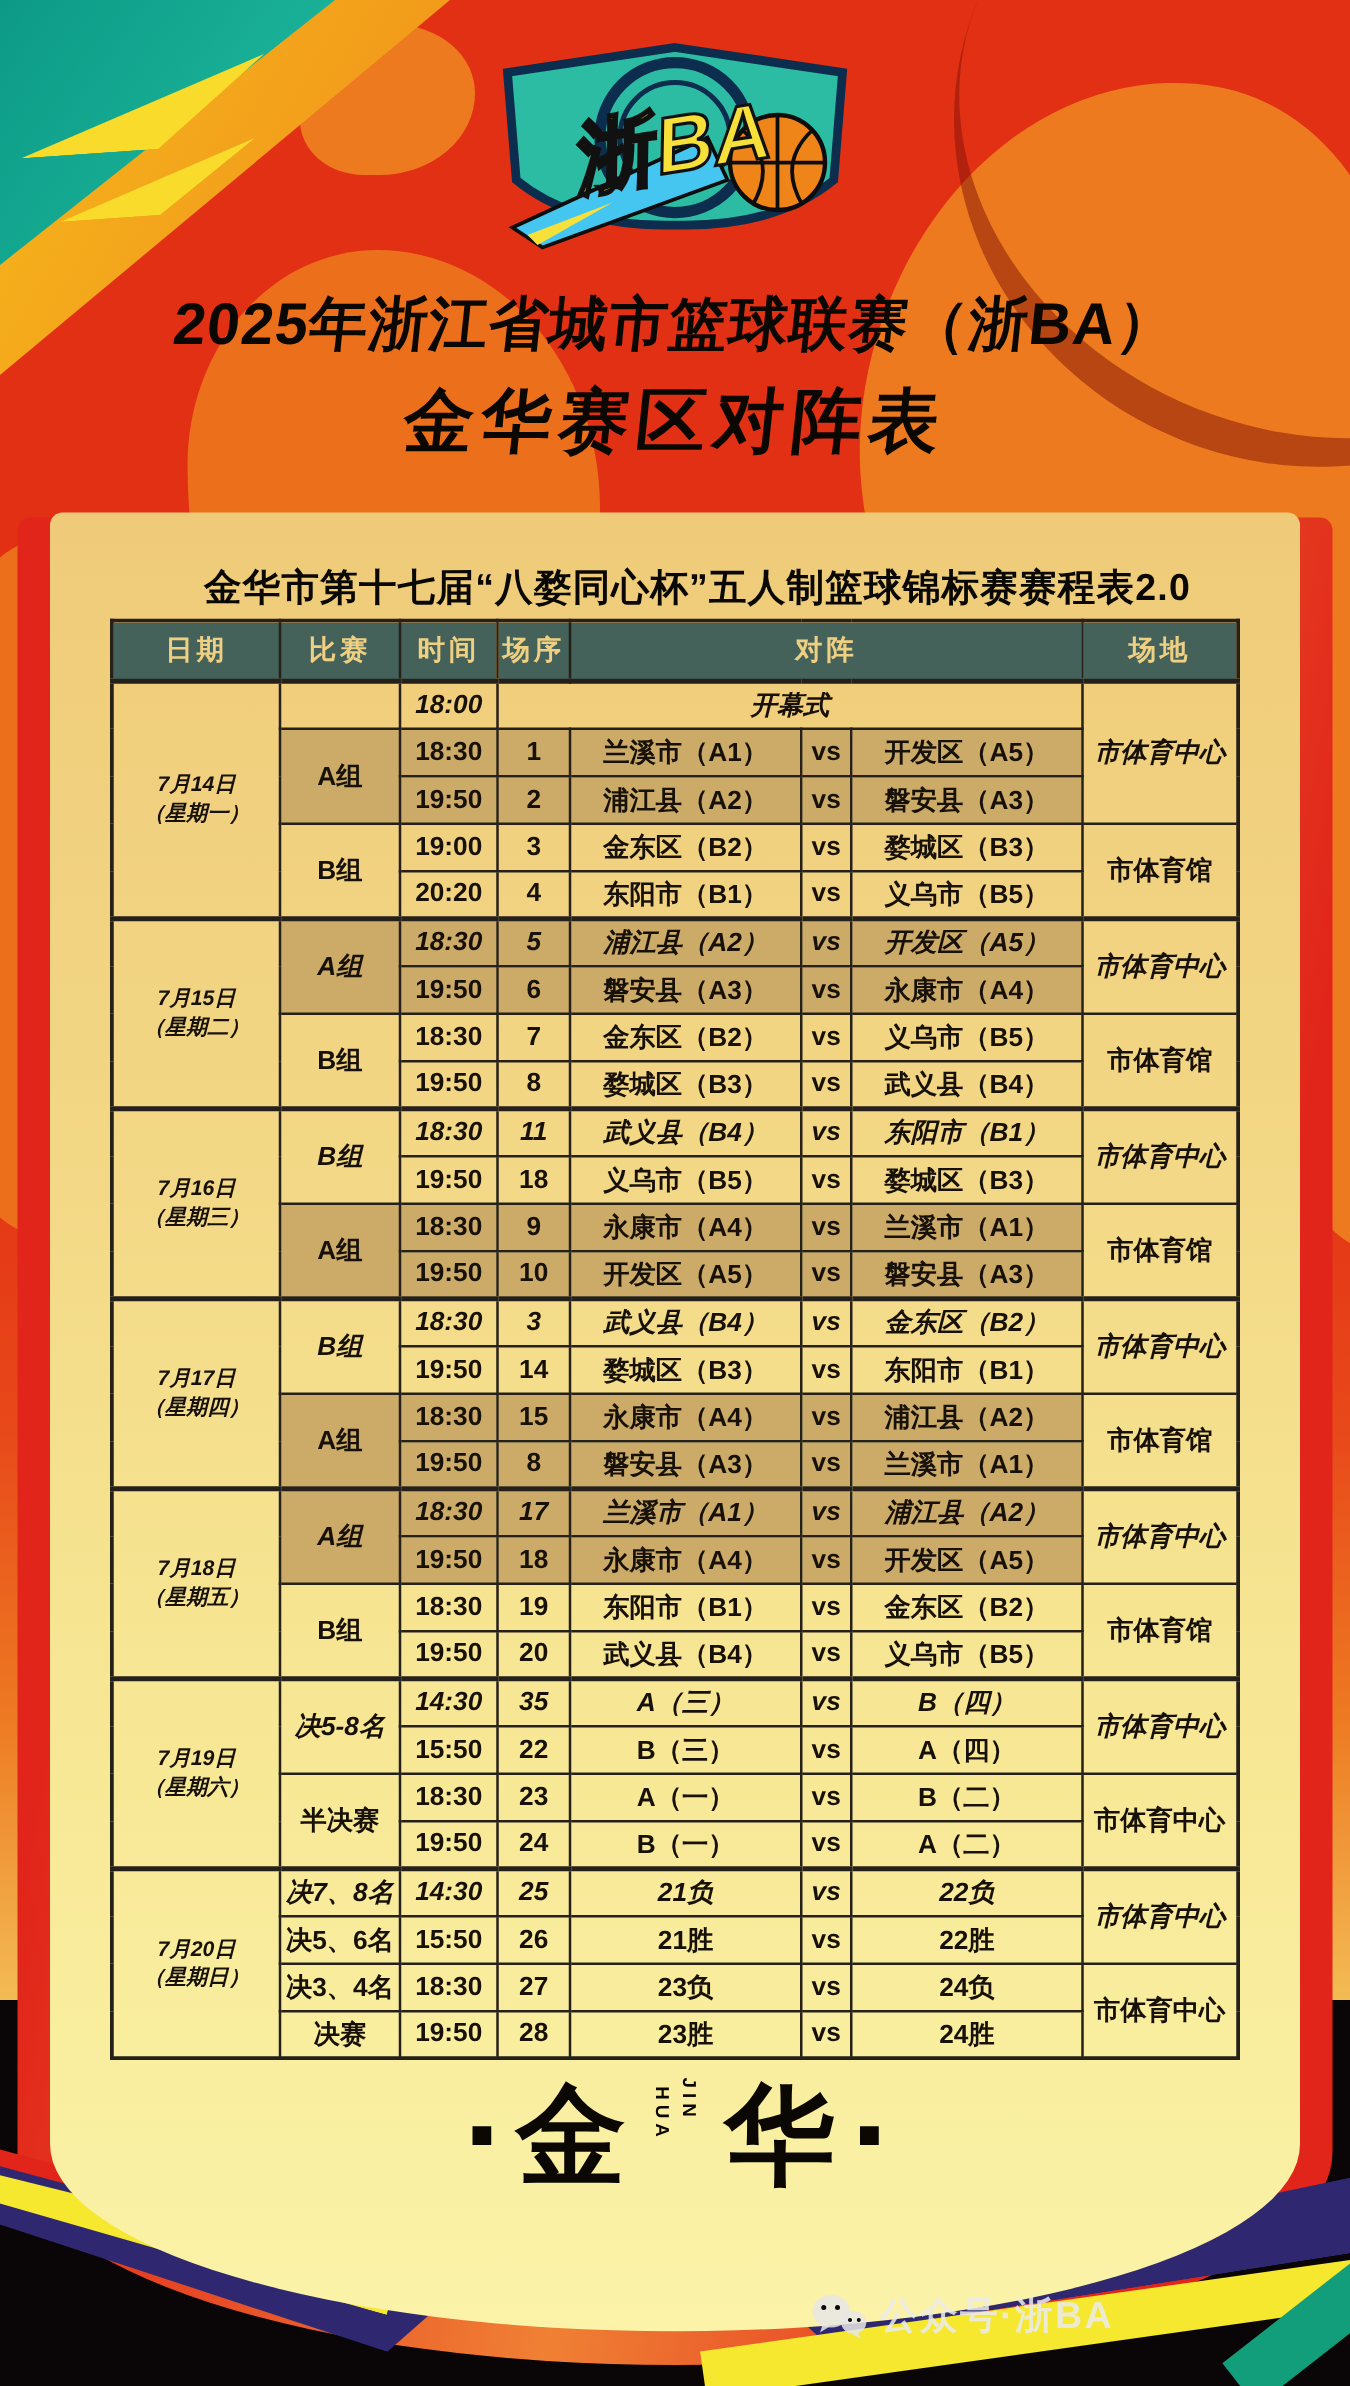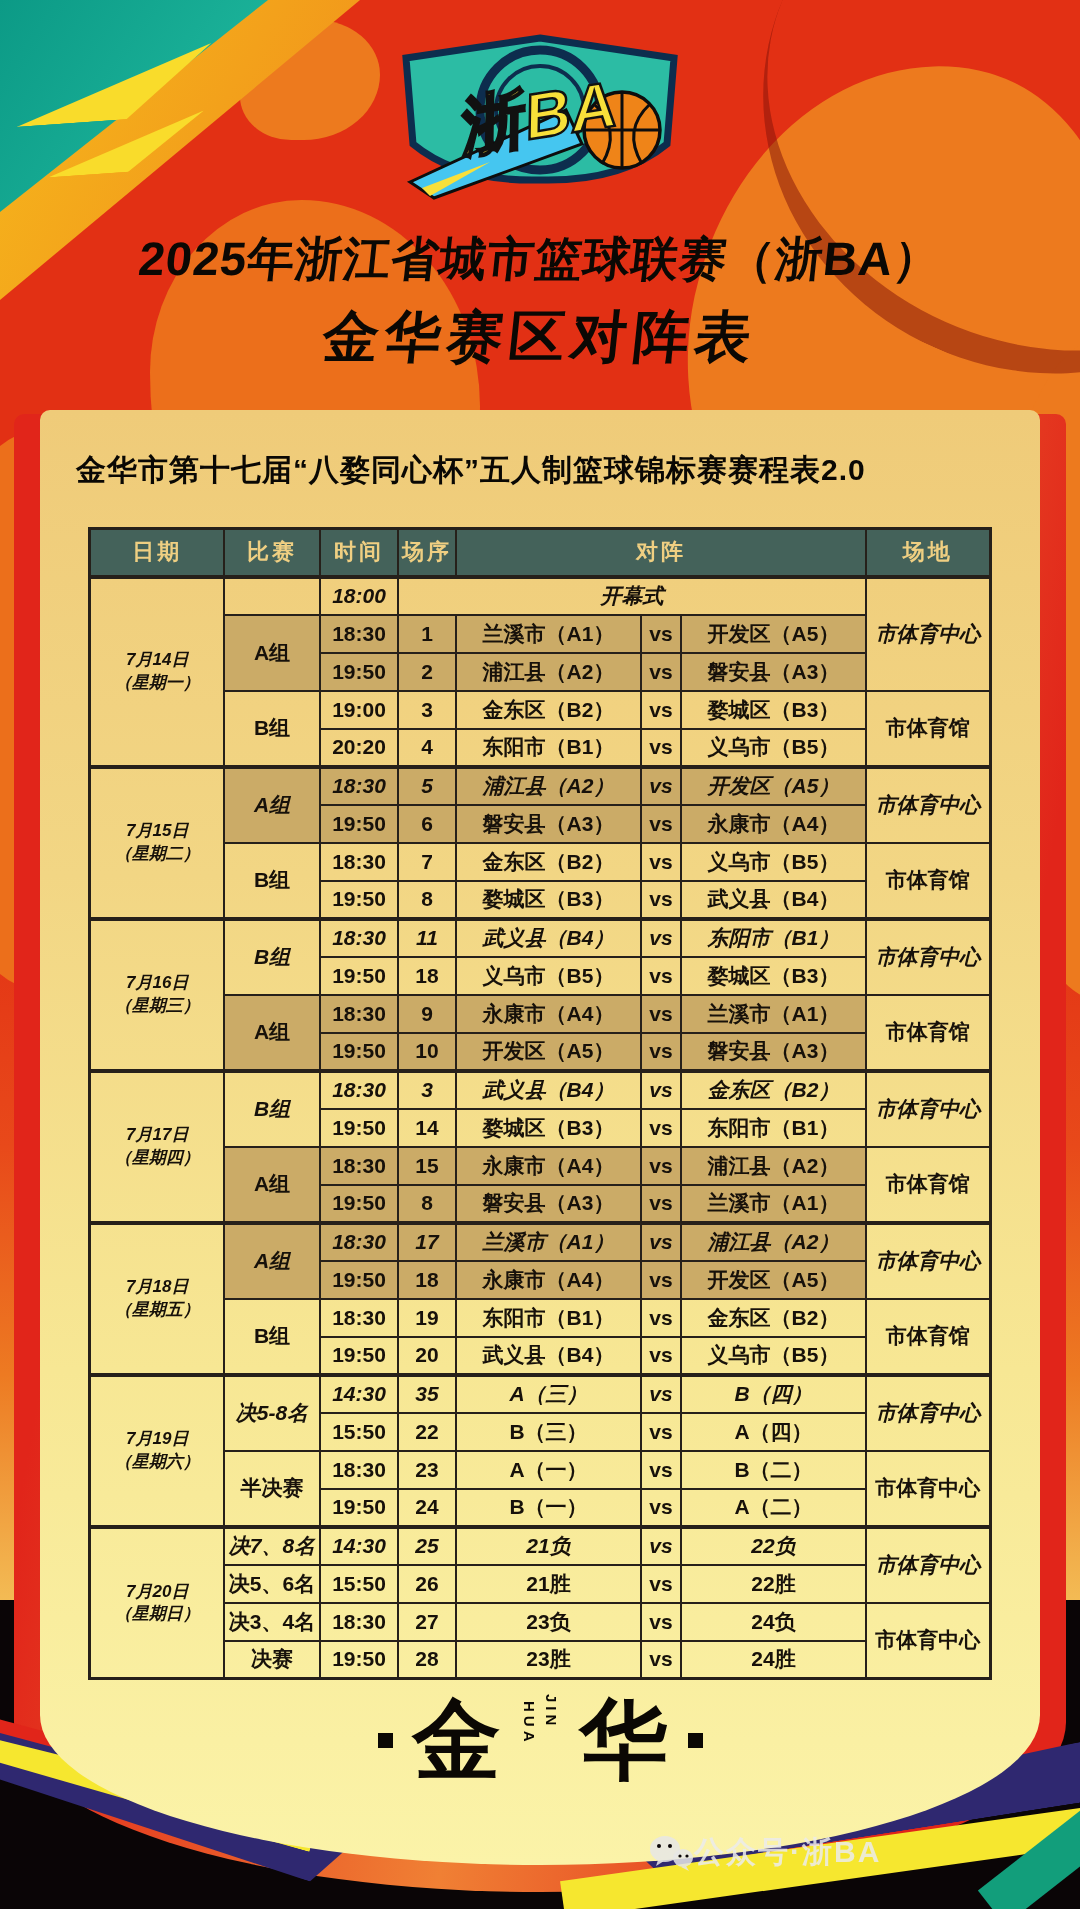--- a/index.html
+++ b/index.html
@@ -51,23 +51,23 @@
   .fs-indigo-r { left:620px; top:1778px; width:470px; height:60px; background:#2F2870; transform:rotate(-9deg);
     clip-path:polygon(0 40%,100% 0,100% 100%,6% 100%); }
   .fs-yellow-r { left:560px; top:1842px; width:560px; height:38px; background:#F6E72F; transform:rotate(-8deg); }
   .fs-green-r { left:966px; top:1812px; width:240px; height:44px; background:#129E7B; transform:rotate(-38deg); }
 
   
   .panel { position:absolute; z-index:4; left:40px; top:410px; width:1000px; height:1455px;
     border-radius:10px 10px 50% 50% / 10px 10px 150px 150px;
     background:linear-gradient(180deg,#EFCB79 0%,#F2D684 32%,#F7E794 66%,#FBF3A8 100%);
     padding-top:40px; }
-  .panel-title { text-align:left; font-size:30px; font-weight:900; color:#0a0804; letter-spacing:1px;margin-left:36px; }
-
-  table.sched { width:900px; margin:36px auto 0 auto; border-collapse:collapse; table-layout:fixed;
+  .panel-title { text-align:center; font-size:30px; font-weight:900; color:#0a0804; letter-spacing:1px;margin-left:36px; }
+
+  table.sched { width:900px; margin:4px auto 0 auto; border-collapse:collapse; table-layout:fixed;
     border:3px solid #26201a; }
   table.sched th, table.sched td { border:2px solid #26201a; text-align:center; vertical-align:middle;
     white-space:nowrap; overflow:hidden; }
   table.sched thead tr { height:48px; }
   table.sched tbody tr { height:38px; }
   table.sched th { background:#44625A; color:#EFCF82; font-size:22px; font-weight:700; letter-spacing:3px; }
   table.sched td { font-size:21px; font-weight:700; color:#17110a; }
   td.dark { background:#CBAB67; }
   td.vs-cell { font-size:17px; }
   td.date-cell span { display:block; line-height:1.3; font-size:17px; }
@@ -75,21 +75,21 @@
 
   
   .brand { display:flex; justify-content:center; align-items:center; gap:20px; margin-top:14px; }
   .brand .sq { width:15px; height:15px; background:#0b0804; }
   .brand .kanji { font-size:88px; line-height:1; font-weight:900; color:#0b0804; }
   .vert { display:flex; gap:5px; align-items:flex-start; height:92px; }
   .vert span { writing-mode:vertical-rl; font-size:15px; font-weight:700; letter-spacing:4px; color:#0b0804; }
   .vert .hua { margin-top:7px; }
 
   
-  .watermark { position:absolute; z-index:5; left:648px; top:1832px; display:flex; align-items:center; 
+  .watermark { position:absolute; z-index:5; left:648px; top:1832px; display:flex; align-items:center; gap:10px;
     color:rgba(235,235,235,.85); font-size:30px; font-weight:600; letter-spacing:2px; }
 </style>
 </head>
 <body>
 
 <div class="poster">
 
   <div class="flame flame1"></div>
   <div class="flame flame2"></div>
   <div class="flame flame3"></div>

